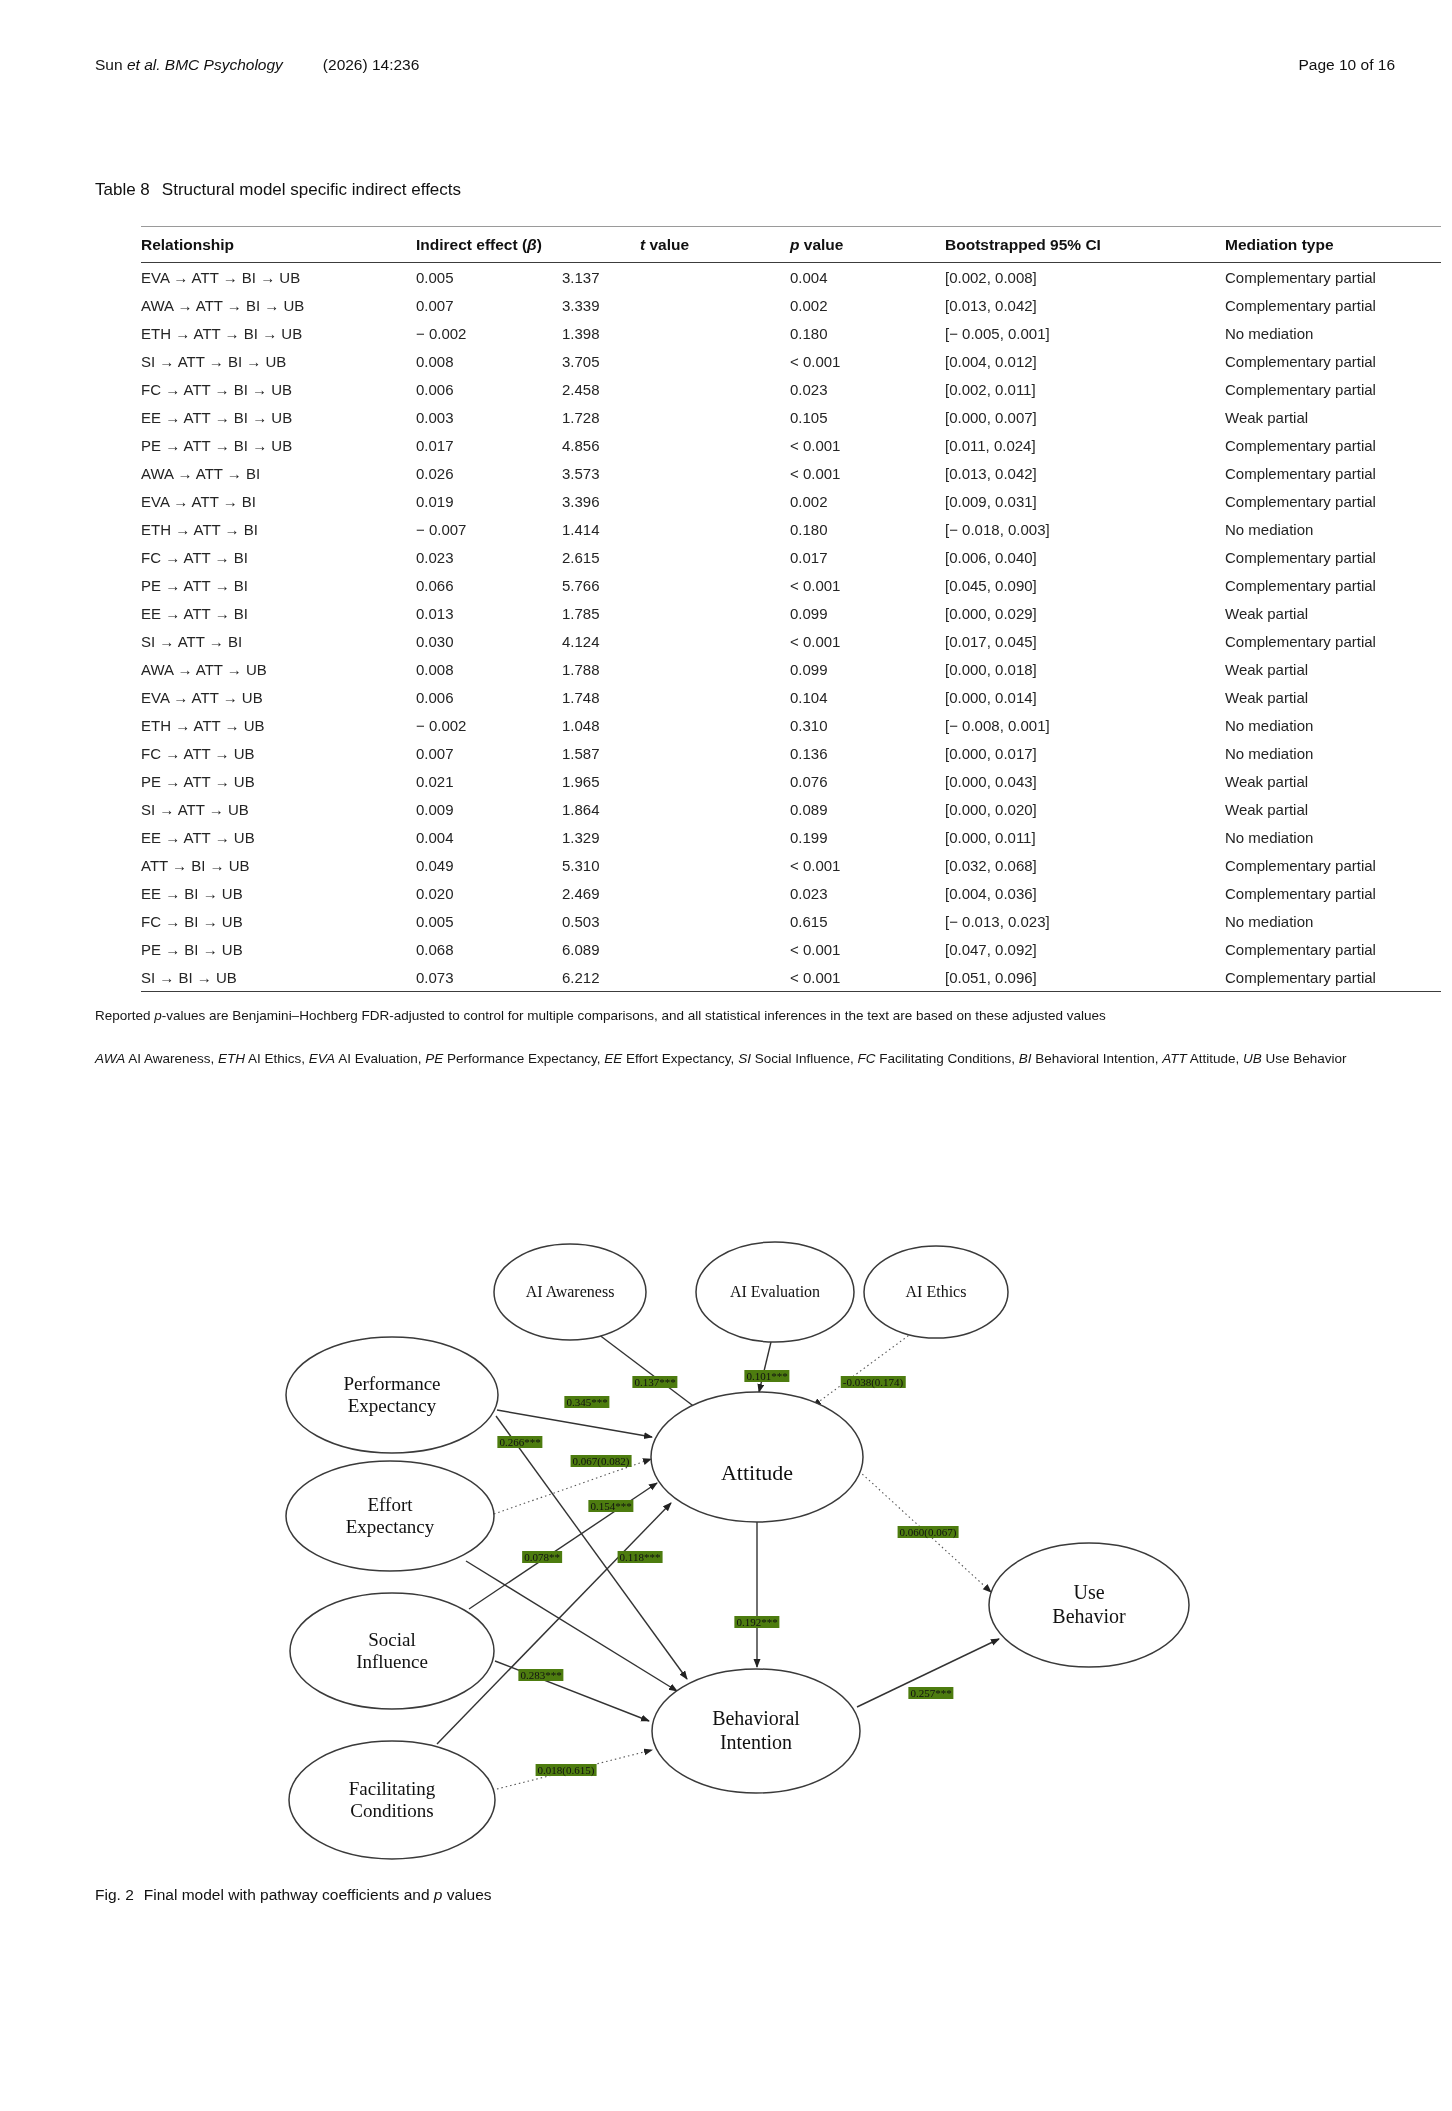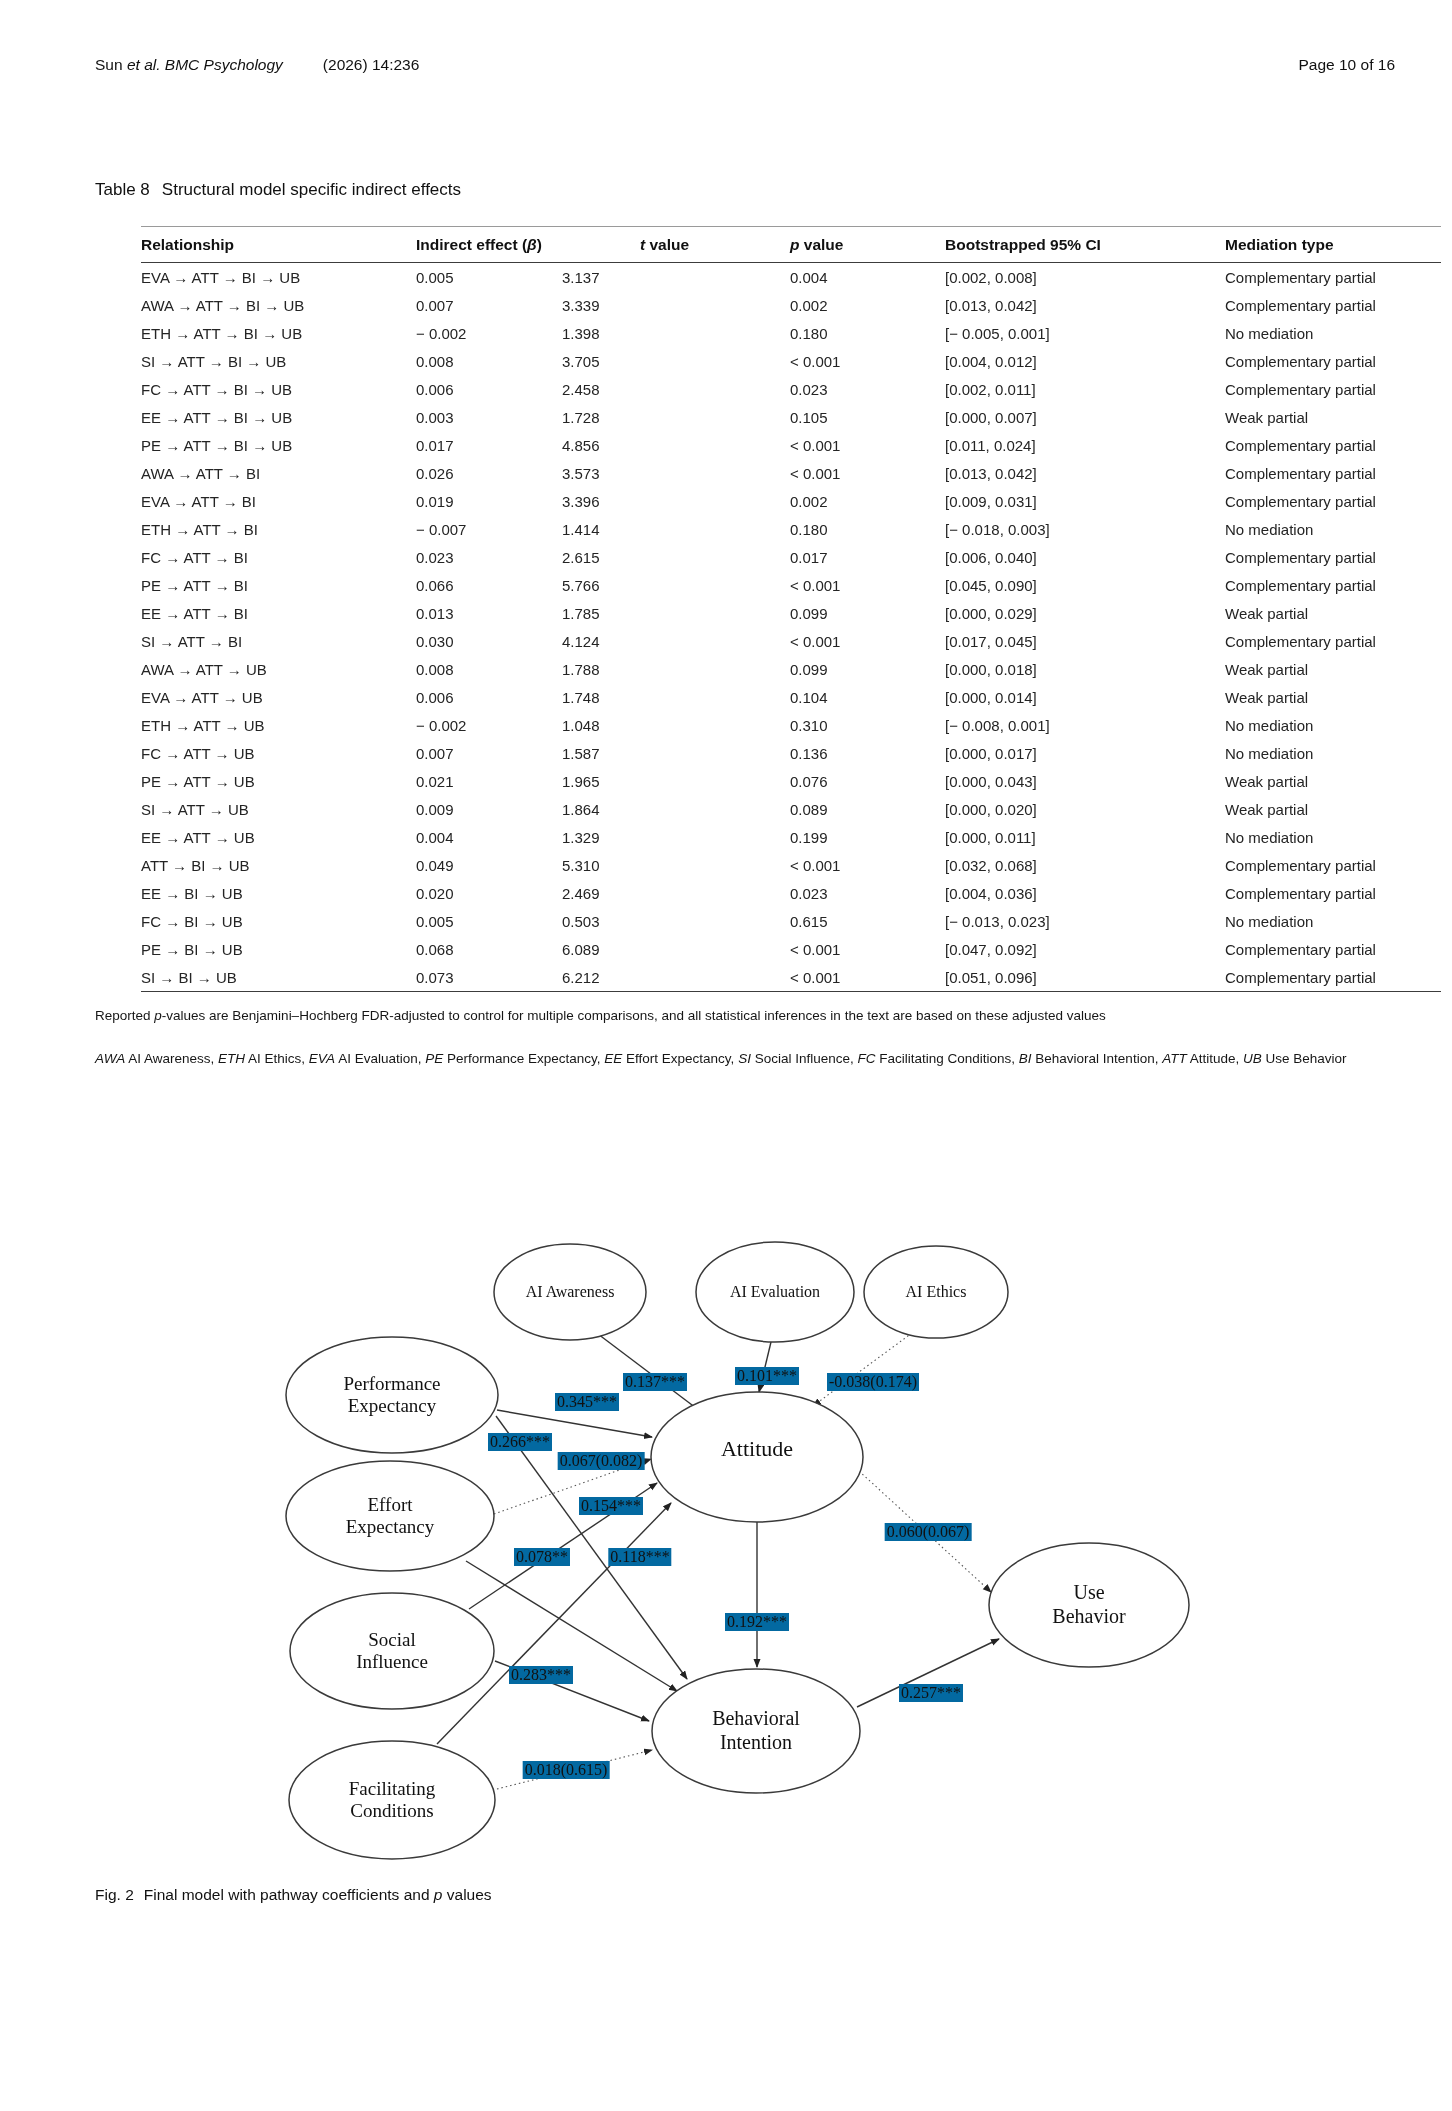--- a/index.html
+++ b/index.html
@@ -36,22 +36,22 @@
   .fn .it{font-style:italic;}
   
   .figure{position:absolute;top:1230px;left:0;width:1452px;height:660px;}
   .figure svg{position:absolute;top:0;left:0;}
   .node-label{
     position:absolute;transform:translate(-50%,-50%);text-align:center;
     font-family:"Liberation Serif",serif;color:#111;line-height:1.18;
   }
   .edge-label{
     position:absolute;transform:translate(-50%,-50%);white-space:nowrap;
-    font-family:"Liberation Serif",serif;font-size:16px;color:#111;
-    background:#0369a1;padding:0 2px;
+    font-family:"Liberation Serif",serif;font-size:11px;color:#111;
+    background:#4d7c0f;padding:0 2px;
   }
   .fig-caption{position:absolute;top:1886px;left:95px;font-size:15.5px;color:#111;}
   .fig-caption .flabel{font-weight:normal;}
   .fig-caption .ftext{margin-left:10px;}
   .fig-caption .it{font-style:italic;}
 </style>
 </head>
 <body>
 
 <div class="page">
@@ -340,21 +340,21 @@
         </g>
     </svg>
     <div id="label-layer">
         <div class="node-label" style="left: 570px; top: 62px; width: 132px; font-size: 16px;">AI Awareness</div>
         <div class="node-label" style="left: 775px; top: 62px; width: 136px; font-size: 16px;">AI Evaluation</div>
         <div class="node-label" style="left: 936px; top: 62px; width: 120px; font-size: 16px;">AI Ethics</div>
         <div class="node-label" style="left: 392px; top: 165px; width: 132px; font-size: 19px;">Performance Expectancy</div>
         <div class="node-label" style="left: 390px; top: 286px; width: 126px; font-size: 19px;">Effort Expectancy</div>
         <div class="node-label" style="left: 392px; top: 421px; width: 110px; font-size: 19px;">Social Influence</div>
         <div class="node-label" style="left: 392px; top: 570px; width: 122px; font-size: 19px;">Facilitating Conditions</div>
-        <div class="node-label" style="left: 757px; top: 219px; width: 160px; font-size: 22px;">Attitude</div>
+        <div class="node-label" style="left: 757px; top: 243px; width: 160px; font-size: 22px;">Attitude</div>
         <div class="node-label" style="left: 756px; top: 501px; width: 130px; font-size: 20px;">Behavioral Intention</div>
         <div class="node-label" style="left: 1089px; top: 375px; width: 104px; font-size: 20px;">Use Behavior</div>
         <div class="edge-label" style="left: 655px; top: 152px;">0.137***</div>
         <div class="edge-label" style="left: 767px; top: 146px;">0.101***</div>
         <div class="edge-label" style="left: 873px; top: 152px;">-0.038(0.174)</div>
         <div class="edge-label" style="left: 587px; top: 172px;">0.345***</div>
         <div class="edge-label" style="left: 520px; top: 212px;">0.266***</div>
         <div class="edge-label" style="left: 601px; top: 231px;">0.067(0.082)</div>
         <div class="edge-label" style="left: 542px; top: 327px;">0.078**</div>
         <div class="edge-label" style="left: 611px; top: 276px;">0.154***</div>

